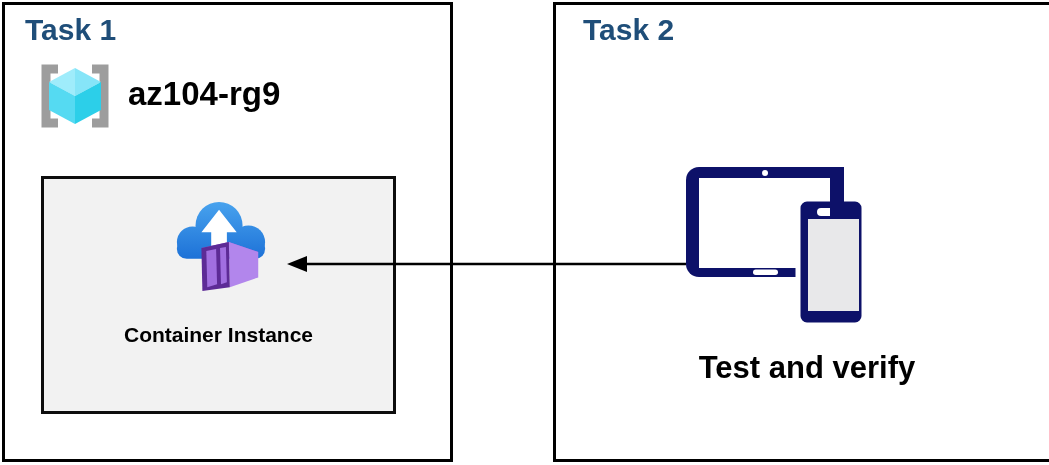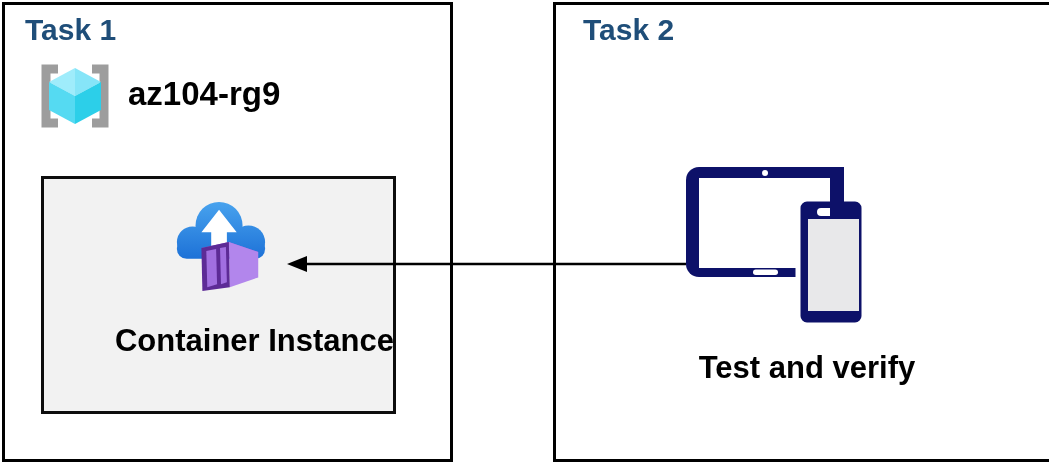--- a/index.html
+++ b/index.html
@@ -25,21 +25,21 @@
     position:absolute; left:94px; top:14px; font-size:33px; font-weight:bold;
     color:#000000; white-space:nowrap;text-align:right;
   }
   .inner-box {
     position:absolute; left:36px; top:171px; width:355px; height:238px;
     box-sizing:border-box; border:3px solid #0d0d0d; background:#F2F2F2;
   }
   .ci-icon { position:absolute; left:128px; top:18px; }
   .inner-label {
     position:absolute; left:0; width:100%; top:144px; text-align:center;
-    font-size:31px; font-weight:bold; color:#000000; white-space:nowrap;margin-left:36px;
+    font-size:21px; font-weight:bold; color:#000000; white-space:nowrap;
   }
   .devices-icon { position:absolute; left:130px; top:162px; }
   .test-label {
     position:absolute; left:0; width:100%; top:345px; text-align:center;
     font-size:31px; font-weight:bold; color:#000000; white-space:nowrap;
   }
   .arrow-overlay {
     position:absolute; left:280px; top:251px; width:412px; height:26px;
     z-index:5; pointer-events:none;
   }

